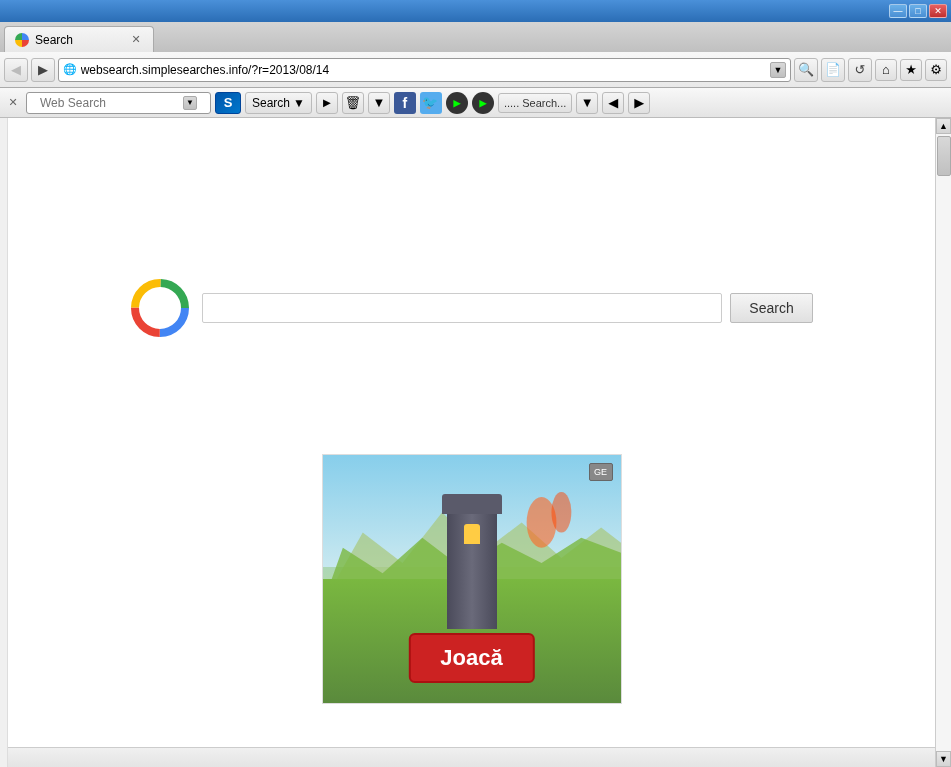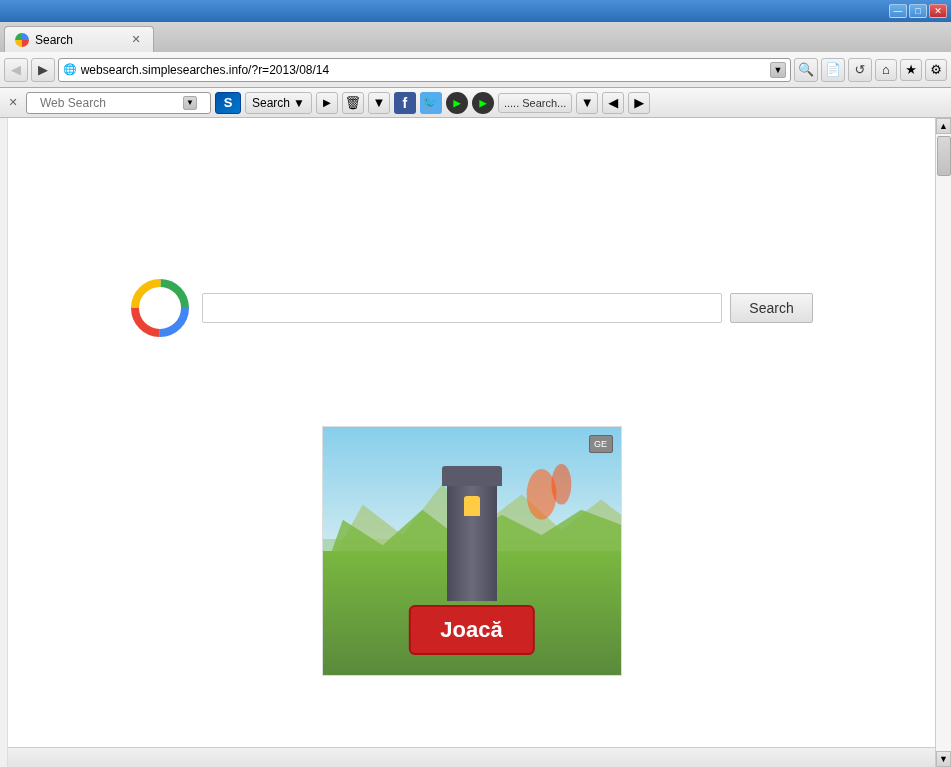--- a/index.html
+++ b/index.html
@@ -314,21 +314,21 @@
       background: linear-gradient(to bottom, #f5f5f5, #e0e0e0);
       border: 1px solid #bbb;
       border-radius: 2px;
       font-size: 14px;
       cursor: pointer;
       color: #333;
     }
 
     
     .ad-banner {
-      margin-top: 88px;
+      margin-top: 116px;
       width: 300px;
       height: 250px;
       position: relative;
       overflow: hidden;
       border: 1px solid #ddd;
     }
     .ad-scene {
       width: 100%;
       height: 100%;
       background: linear-gradient(to bottom, #87ceeb 0%, #b0d8b0 50%, #5a8a3c 100%);

